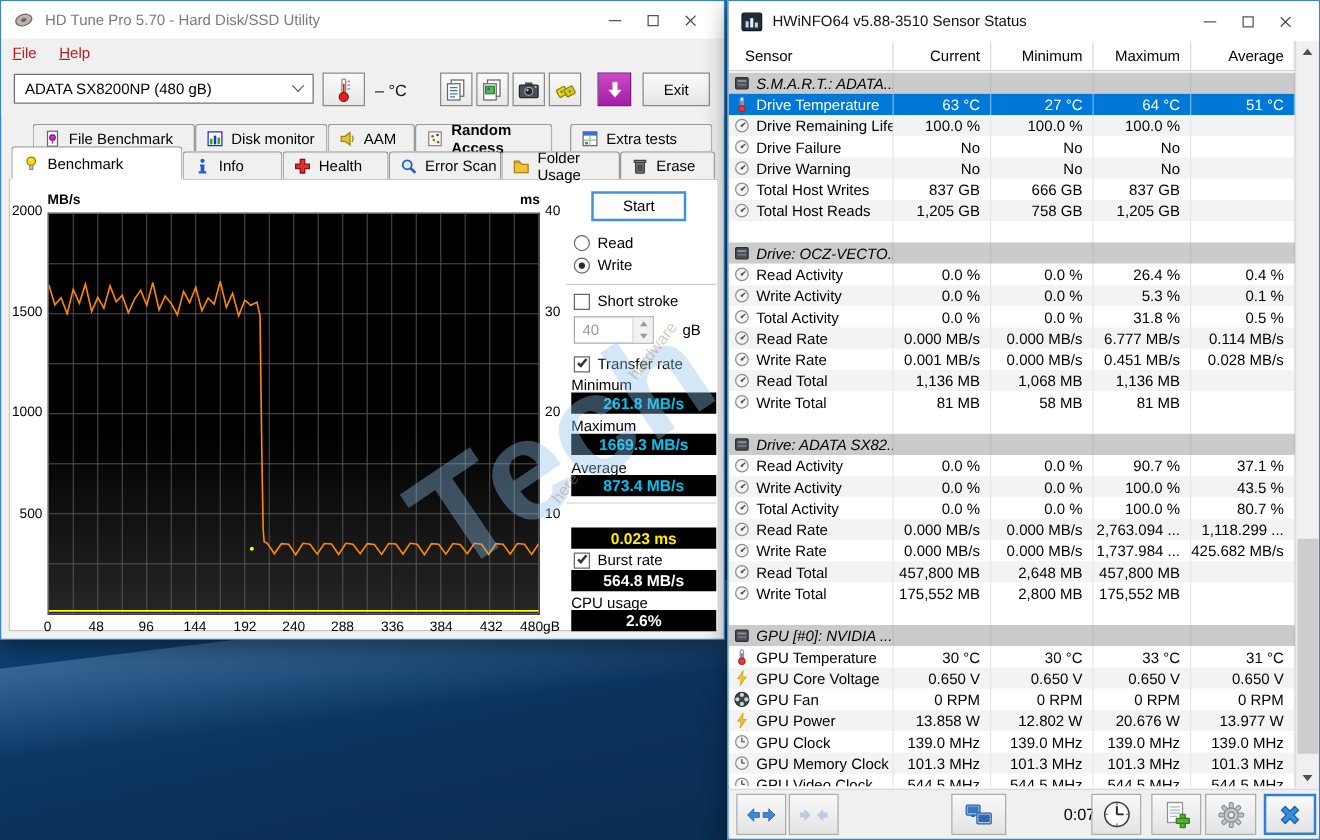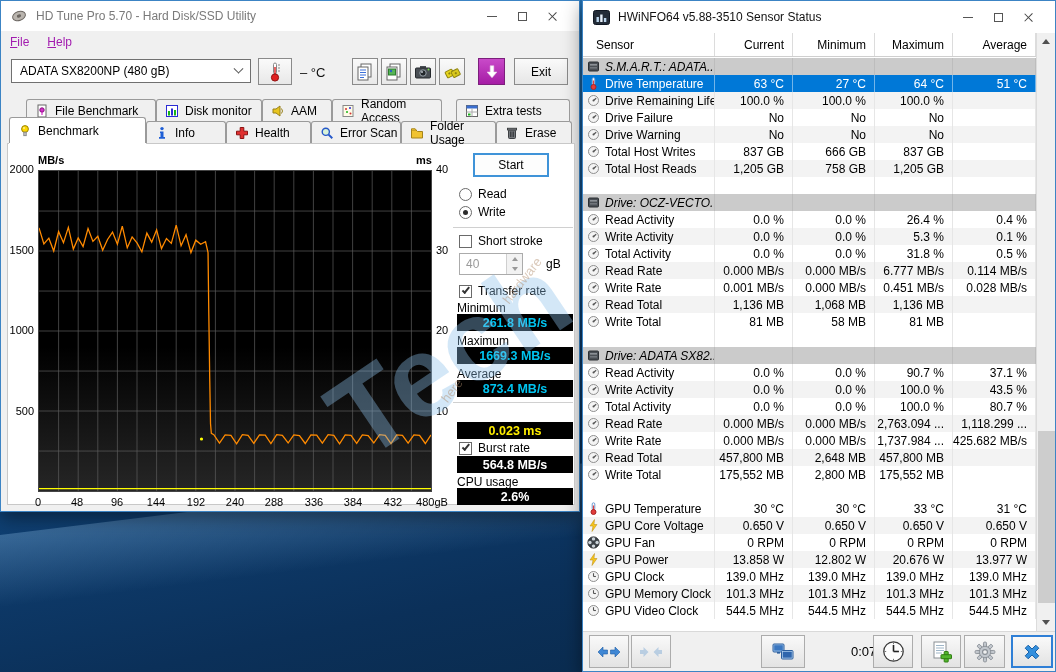--- a/index.html
+++ b/index.html
@@ -20,21 +20,21 @@
   .wb{width:30px;height:22px;display:flex;align-items:center;justify-content:center;}
   .glyph-min{width:10px;height:1px;background:#555;display:block;}
   .glyph-max{width:9px;height:9px;border:1px solid #555;display:block;}
   .glyph-close{position:relative;width:11px;height:11px;display:block;}
   .glyph-close:before,.glyph-close:after{content:"";position:absolute;left:5px;top:0;width:1.4px;height:11px;background:#444;}
   .glyph-close:before{transform:rotate(45deg);} .glyph-close:after{transform:rotate(-45deg);}
 
   
   .hdtune{left:0;top:0;width:580px;height:512px;}
   .menubar{position:absolute;left:0;top:30px;width:100%;height:22px;background:#f0f0f0;display:flex;align-items:center;padding-left:9px;gap:18px;}
-  .menu-item{font-size:12px;color:#a21caf;display:inline-block;text-align:center;}
+  .menu-item{font-size:12px;color:#b91c1c;display:inline-block;text-align:center;}
   .menu-item::first-letter{text-decoration:underline;}
   .hd-toolbar{position:absolute;left:0;top:52px;width:100%;height:40px;background:#f0f0f0;}
   .combo{position:absolute;left:10px;top:6px;width:240px;height:24px;background:#fff;border:1px solid #707070;display:flex;align-items:center;padding:0 8px;font-size:12px;}
   .combo .chev{margin-left:auto;width:7px;height:7px;border-right:1.6px solid #555;border-bottom:1.6px solid #555;transform:rotate(45deg) translate(-2px,-2px);}
   .tbtn{position:absolute;top:5px;width:26px;height:27px;border:1px solid #8a8a8a;background:linear-gradient(#fafafa,#e8e8e8);display:flex;align-items:center;justify-content:center;padding:0;}
   .thermo{left:257px;width:34px;}
   .tempread{position:absolute;left:299px;top:12px;font-size:13px;color:#111;}
   .b-copy{left:351px;} .b-img{left:380px;} .b-cam{left:409px;} .b-save{left:438px;}
   .b-dl{left:477px;width:27px;background:linear-gradient(#c94ac9,#a51ca5);border:1px solid #7c1f7c;}
   .exitbtn{position:absolute;left:513px;top:5px;width:54px;height:27px;border:1px solid #8a8a8a;background:linear-gradient(#fafafa,#e6e6e6);font-size:12px;}
@@ -223,21 +223,21 @@
         </div>
         <div class="tab" style="left: 261px; width: 70px; top: 98px; z-index: 3;">
           <span class="ticon">
             <svg width="14" height="14" viewBox="0 0 14 14">
               <path d="M2 5 H5 L9 2 V12 L5 9 H2 Z" fill="#e8c51f" stroke="#97801a"></path>
               <path d="M10.5 4.5 Q12.5 7 10.5 9.5" fill="none" stroke="#97801a"></path>
             </svg>
           </span>
           <span>AAM</span>
         </div>
-        <div class="tab" style="left: 331px; width: 110px; top: 98px; z-index: 3;">
+        <div class="tab" style="left: 331px; width: 110px; top: 98px; z-index: 3; font-weight: bold;">
           <span class="ticon">
             <svg width="14" height="14" viewBox="0 0 14 14">
               <rect x="2" y="1.5" width="10" height="11" fill="#fffbe8" stroke="#888"></rect>
               <circle cx="5" cy="5" r="1" fill="#d43131"></circle>
               <circle cx="9" cy="4" r="1" fill="#2b2bd4"></circle>
               <circle cx="6" cy="8" r="1" fill="#18b418"></circle>
               <circle cx="9.5" cy="9.5" r="1" fill="#d43131"></circle>
             </svg>
           </span>
           <span>Random Access</span>
@@ -854,20 +854,36 @@
         </div>
         <div class="s-row ">
           <div class="cell-label">
             <span></span>
           </div>
           <div class="cell-val"></div>
           <div class="cell-val"></div>
           <div class="cell-val"></div>
           <div class="cell-val"></div>
         </div>
+        <div class="s-row section">
+          <div class="cell-label">
+            <span class="ricon">
+              <svg width="13" height="13" viewBox="0 0 13 13">
+                <rect x="1.5" y="2" width="10" height="9" rx="1" fill="#4a4f55" stroke="#2b2f33"></rect>
+                <rect x="3" y="4" width="7" height="1.6" fill="#8b9096"></rect>
+                <rect x="3" y="7" width="7" height="1.6" fill="#70757b"></rect>
+              </svg>
+            </span>
+            <span>GPU [#0]: NVIDIA ...</span>
+          </div>
+          <div class="cell-val"></div>
+          <div class="cell-val"></div>
+          <div class="cell-val"></div>
+          <div class="cell-val"></div>
+        </div>
         <div class="s-row ">
           <div class="cell-label">
             <span class="ricon">
               <svg width="13" height="13" viewBox="0 0 13 13">
                 <rect x="5.2" y="0.8" width="2.6" height="7" rx="1.3" fill="#fff" stroke="#6b9bd2"></rect>
                 <rect x="5.9" y="3.5" width="1.2" height="5" fill="#e23c3c"></rect>
                 <circle cx="6.5" cy="10" r="2.5" fill="#e23c3c" stroke="#a82626"></circle>
               </svg>
             </span>
             <span>GPU Temperature</span>

